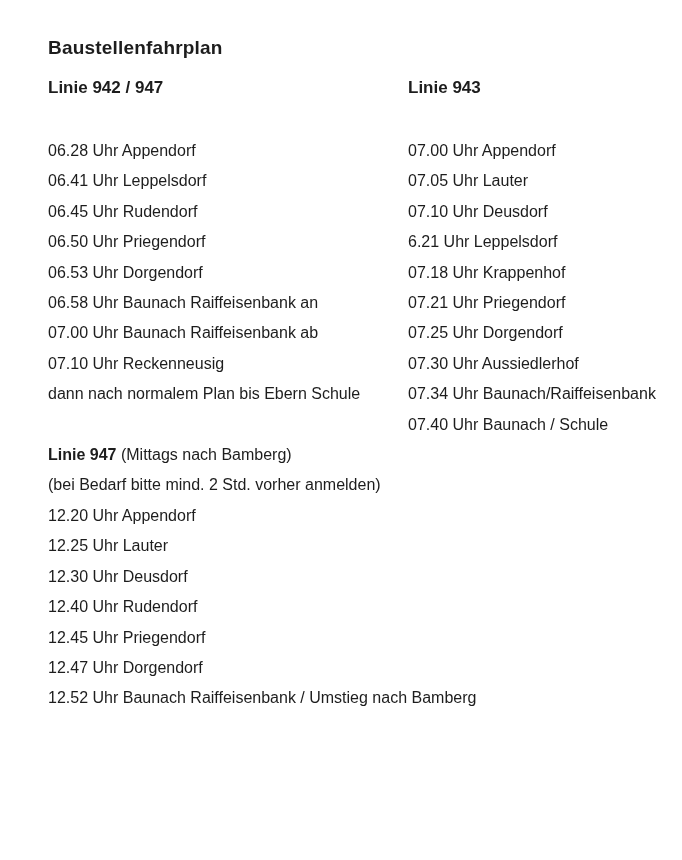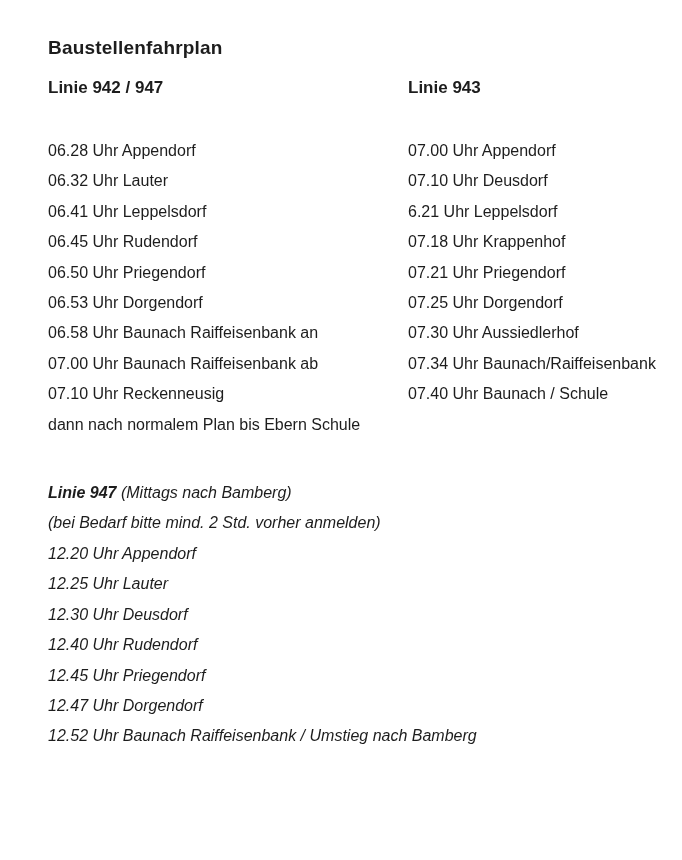--- a/index.html
+++ b/index.html
@@ -45,22 +45,20 @@
     padding: 0;
     list-style: none;
   }
   .row {
     font-size: 16px;
     font-weight: normal;
     line-height: 30.4px;
     white-space: nowrap;
   }
   .section2 {
-    margin-top: 38px;
-    font-style: italic;
   }
   .section2 strong {
     font-weight: bold;
   }
 </style>
 </head>
 <body>
 
 <div class="page">
 
@@ -69,21 +67,20 @@
   <div class="headings">
     <div class="heading">Linie 942 / 947</div>
     <div class="heading">Linie 943</div>
   </div>
 
   <div class="lists">
     <ul class="list">
 
         <li class="row">06.28 Uhr Appendorf</li>
 
-        <li class="row">06.32 Uhr Lauter</li>
 
 
         <li class="row">06.41 Uhr Leppelsdorf</li>
 
         <li class="row">06.45 Uhr Rudendorf</li>
 
         <li class="row">06.50 Uhr Priegendorf</li>
 
         <li class="row">06.53 Uhr Dorgendorf</li>
 
@@ -92,20 +89,21 @@
         <li class="row">07.00 Uhr Baunach Raiffeisenbank ab</li>
 
         <li class="row">07.10 Uhr Reckenneusig</li>
 
         <li class="row">dann nach normalem Plan bis Ebern Schule</li>
       </ul>
     <ul class="list">
 
         <li class="row">07.00 Uhr Appendorf</li>
 
+        <li class="row">07.05 Uhr Lauter</li>
 
         <li class="row">07.10 Uhr Deusdorf</li>
 
         <li class="row">6.21 Uhr Leppelsdorf</li>
 
         <li class="row">07.18 Uhr Krappenhof</li>
 
         <li class="row">07.21 Uhr Priegendorf</li>
 
         <li class="row">07.25 Uhr Dorgendorf</li>

